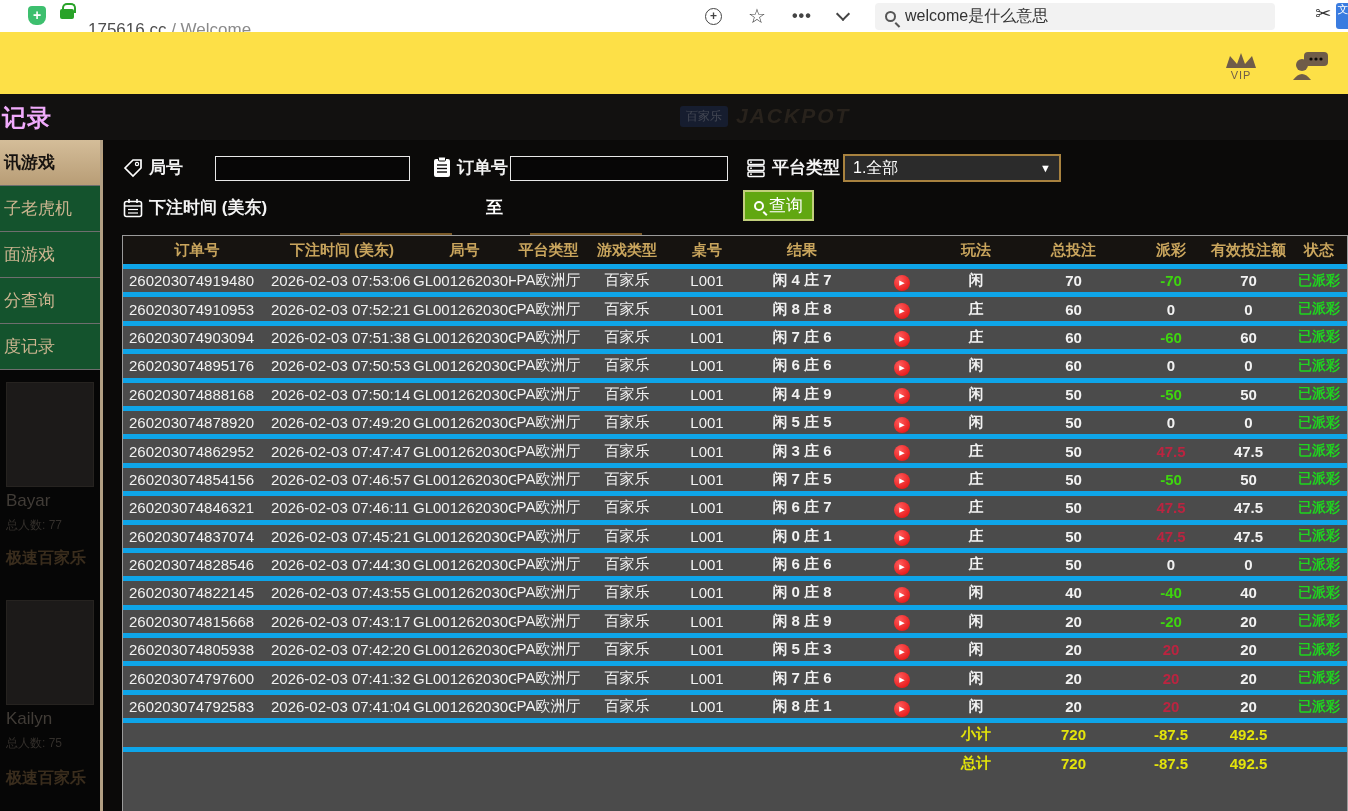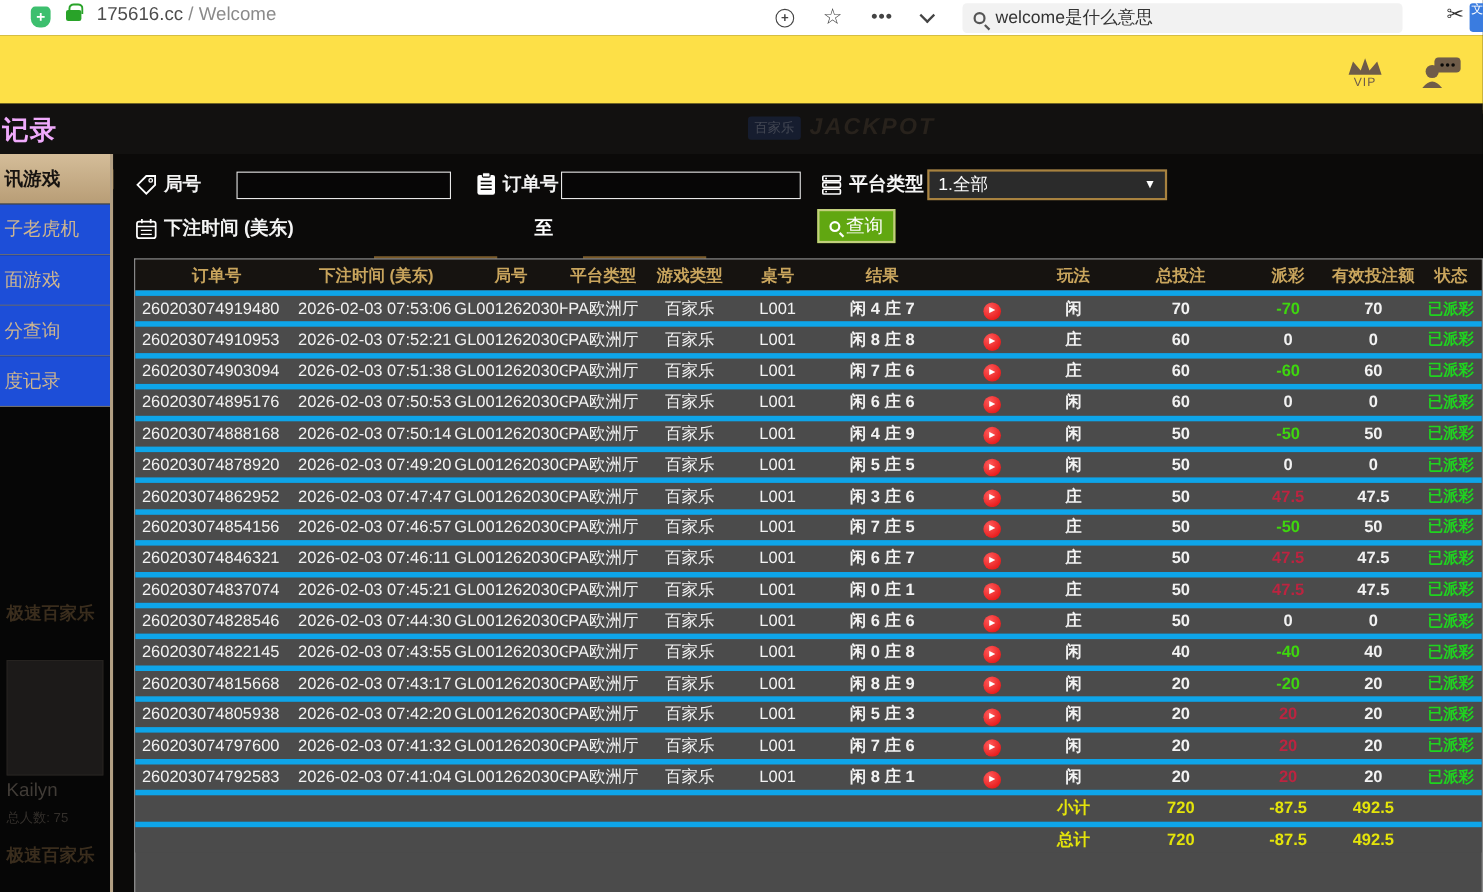--- a/index.html
+++ b/index.html
@@ -8,21 +8,21 @@
 
   
   .browser-bar { position:absolute; left:0; top:0; width:1348px; height:32px; background:#fff;
                  display:flex; align-items:center; }
   .shield { position:absolute; left:28px; top:6px; width:18px; height:19px; background:#3dbf6e;
             border-radius:4px 4px 8px 8px; color:#fff; font-weight:bold; font-size:14px;
             text-align:center; line-height:18px; }
   .padlock { position:absolute; left:60px; top:9px; width:14px; height:10px; background:#29a329; border-radius:2px; }
   .padlock::before { content:""; position:absolute; left:2px; top:-6px; width:10px; height:8px;
                      border:2.5px solid #29a329; border-bottom:none; border-radius:5px 5px 0 0; }
-  .url-text { position:absolute; left:88px; top:3px; font-size:17px; color:#4d4d4d; }
+  .url-text { position:absolute; left:88px; top:20px; font-size:17px; color:#4d4d4d; }
   .url-text .path { color:#8a8a8a; }
   .bb-icons { position:absolute; left:705px; top:0; height:32px; display:flex; align-items:center; gap:26px; color:#444; }
   .ico-zoomplus { width:17px; height:17px; border:1.6px solid #444; border-radius:50%;
                   position:relative; font-size:12px; text-align:center; line-height:14px; font-weight:bold;}
   .ico-star { font-size:20px; line-height:20px; }
   .ico-dots { font-size:16px; font-weight:bold; letter-spacing:1px; }
   .ico-chev { width:10px; height:10px; border-right:2px solid #444; border-bottom:2px solid #444;
               transform:rotate(45deg); margin-top:-5px; }
   .search-pill { position:absolute; left:875px; top:3px; width:400px; height:27px; background:#f2f2f2;
                  border-radius:4px; display:flex; align-items:center; padding-left:10px; gap:9px; }
@@ -47,21 +47,21 @@
   .title-band { position:absolute; left:0; top:94px; width:1348px; height:46px; background:#121110; }
   .page-title { position:absolute; left:2px; top:8px; font-size:24px; color:#f0abfc; font-weight:bold; letter-spacing:1px;}
   .dim-jackpot { position:absolute; left:680px; top:10px; display:flex; gap:8px; align-items:center; opacity:.55;}
   .dim-badge { background:rgba(40,80,180,.35); color:rgba(255,255,255,.35); font-size:12px; padding:2px 6px; border-radius:3px; }
   .dim-jp-text { font-size:21px; font-weight:bold; font-style:italic; color:#3a3126; letter-spacing:2px; }
 
   
   .sidebar { position:absolute; left:0; top:140px; width:103px; height:671px; background:#060606;
              border-right:3px solid #b3a084; }
   .side-item { position:relative; height:46px; line-height:46px; padding-left:4px; font-size:17px;
-               color:#cdb590; background:#1d4ed8; border-bottom:1px solid #6e6e6e; cursor:pointer; }
+               color:#cdb590; background:#14532d; border-bottom:1px solid #6e6e6e; cursor:pointer; }
   .side-item.active { background:linear-gradient(#d4bd99,#b89d76); color:#171310; font-weight:bold; }
   .side-item.active::after { content:""; position:absolute; right:-13px; top:13px; border-left:11px solid #bca178;
                border-top:10px solid transparent; border-bottom:10px solid transparent; }
   .dim-card { position:absolute; left:6px; width:94px; color:#3c3833; }
   .dim-avatar { width:88px; height:105px; background:#1c1a19; border:1px solid #262320; }
   .dim-name { font-size:17px; color:#413c37; margin-top:4px; }
   .dim-count { font-size:12px; color:#332f2b; margin-top:6px; }
   .dim-game { position:absolute; left:6px; font-size:16px; font-weight:bold; color:#3a2d1d; }
 
   
@@ -156,20 +156,25 @@
 </div>
 
 <div class="sidebar">
   <div id="sidebar-menu">
       <div class="side-item active">讯游戏</div>
       <div class="side-item">子老虎机</div>
       <div class="side-item">面游戏</div>
       <div class="side-item">分查询</div>
       <div class="side-item">度记录</div>
     </div>
+  <div class="dim-card" style="top:242px">
+    <div class="dim-avatar"></div>
+    <div class="dim-name">Bayar</div>
+    <div class="dim-count">总人数: 77</div>
+  </div>
   <div class="dim-game" style="top:408px">极速百家乐</div>
   <div class="dim-card" style="top:460px">
     <div class="dim-avatar"></div>
     <div class="dim-name">Kailyn</div>
     <div class="dim-count">总人数: 75</div>
   </div>
   <div class="dim-game" style="top:628px">极速百家乐</div>
 </div>
 
 <div class="main">

